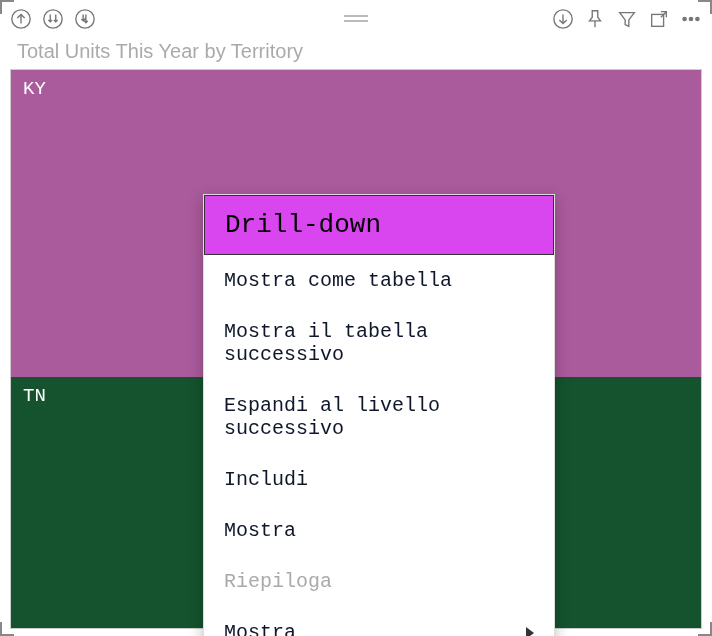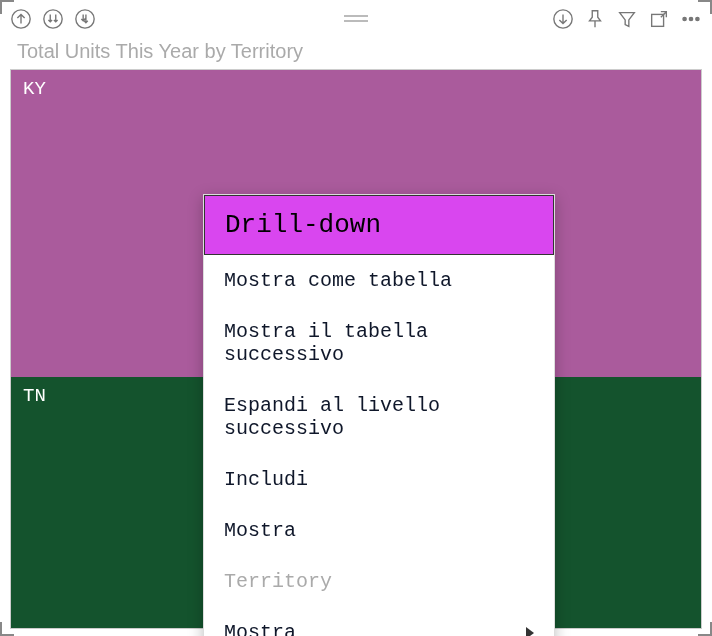--- a/index.html
+++ b/index.html
@@ -211,20 +211,20 @@
     <div class="menu-item">
       <span>Espandi al livello successivo</span>
     </div>
     <div class="menu-item">
       <span>Includi</span>
     </div>
     <div class="menu-item">
       <span>Mostra</span>
     </div>
     <div class="menu-item disabled">
-      <span>Territory</span>
+      <span>Riepiloga</span>
     </div>
     <div class="menu-item">
       <span>Mostra</span>
       <span class="submenu-arrow"></span>
     </div>
   </div>
 </div>
 
 </body></html>

